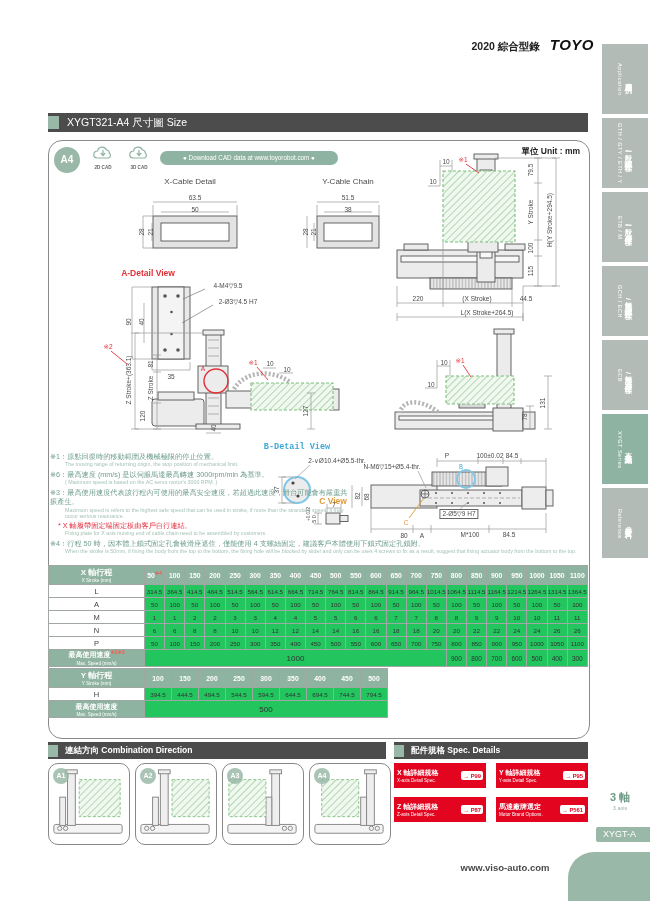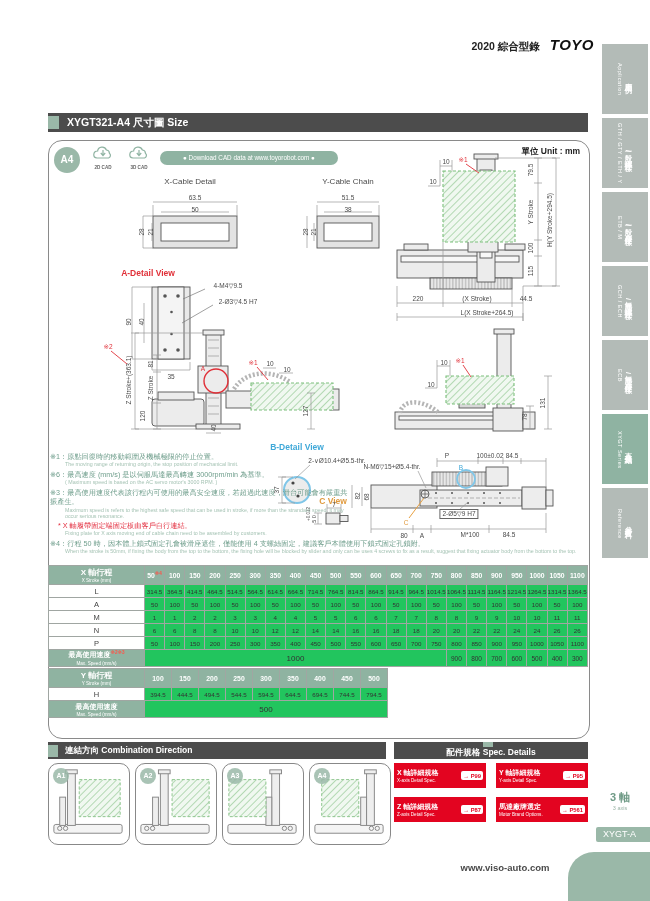--- a/index.html
+++ b/index.html
@@ -13,39 +13,39 @@
   .sidebar{position:absolute;top:44px;right:2px;width:46px;}
   .tab{writing-mode:vertical-rl;display:flex;flex-direction:column;justify-content:center;align-items:center;
        height:70px;width:46px;margin-bottom:4px;background:#b3bbb7;color:#fff;cursor:pointer;}
   .tab-zh{font-size:7.5px;font-weight:bold;letter-spacing:1.5px;}
   .tab-en{font-size:5.5px;letter-spacing:.5px;margin-top:1px;}
   .tab.active{background:#8fb3a2;}
   
   .title-bar{position:absolute;left:48px;top:113px;width:540px;height:19px;background:#4c4c4c;
              display:flex;align-items:center;}
   .tb-accent{display:inline-block;width:11px;height:13px;background:#9ab8a8;margin:0 8px 0 0;}
-  .title-text{color:#fff;font-size:10.5px;font-weight:bold;}
+  .title-text{color:#fff;font-size:10.5px;font-weight:normal;}
   
   .main-box{position:absolute;left:48px;top:140px;width:540px;height:597px;border:1.2px solid #8a8a8a;border-radius:14px;}
   .badge-a4{position:absolute;left:54px;top:147px;width:26px;height:26px;border-radius:50%;background:#9ab8a8;
             color:#fff;font-weight:bold;font-size:10px;text-align:center;line-height:26px;}
   .cad-btn{position:absolute;top:146px;width:30px;text-align:center;cursor:pointer;}
   .cad2d{left:88px;} .cad3d{left:124px;}
   .cad-btn .cad-lab{display:block;font-size:4.6px;font-weight:bold;color:#666;margin-top:0px;}
   .dl-pill{position:absolute;left:160px;top:151px;width:178px;height:14px;border-radius:7px;background:#8fb3a2;
            color:#fff;font-size:6.3px;text-align:center;line-height:14px;cursor:pointer;}
   .unit{position:absolute;left:470px;top:146px;width:110px;text-align:right;font-size:8.5px;font-weight:bold;color:#222;}
   
   svg.draw{position:absolute;left:0;top:0;pointer-events:none;}
   .dim{stroke:#999;stroke-width:.7;fill:none;}
   .ldr{stroke:#777;stroke-width:.7;fill:none;}
   .rldr{stroke:#e03038;stroke-width:.9;fill:none;}
   #labels{position:absolute;left:0;top:0;width:650px;height:901px;pointer-events:none;}
   .lbl{position:absolute;transform:translate(-50%,-50%);font-size:6.5px;color:#4a4a4a;white-space:nowrap;}
-  .lbl.red{color:#e03038;} .lbl.blue{color:#3fa8d8;} .lbl.orange{color:#e09a3e;}
+  .lbl.red{color:#e03038;} .lbl.blue{color:#3fa8d8;font-family:Liberation Mono, monospace;} .lbl.orange{color:#e09a3e;}
   .lbl.box{border:.8px solid #666;background:#fff;padding:0 2px;}
   
   #notes{position:absolute;left:50px;top:452px;width:540px;}
   .note{width:300px;margin-bottom:2px;}
   .note.wide{width:538px;}
   .nz{color:#6f9e8c;font-size:7.2px;line-height:1.3;}
   .ne{color:#a5c3b4;font-size:5.3px;line-height:1.25;margin-left:15px;margin-bottom:1px;}
   .nz.red{color:#e33040;margin-left:8px;}
   
   #x-table{position:absolute;left:48px;top:565px;}
@@ -58,21 +58,21 @@
   th.col{background:#8fb3a1;color:#fff;font-size:6.8px;font-weight:bold;height:18px;}
   th.rowlab{background:#fff;color:#444;font-size:7.5px;font-weight:normal;height:12px;}
   td{font-size:6.2px;color:#333;height:12px;}
   tr.speed td,tr.speed th{height:16px;}
   td.merged{font-size:8px;}
   td.tailc{font-size:6.5px;}
   sup.rsup{color:#ff5348;font-size:4.6px;font-weight:bold;}
   
   .sec-bar{position:absolute;height:17px;background:#4c4c4c;display:flex;align-items:center;}
   .combo-bar{left:48px;top:742px;width:338px;}
-  .specs-bar{left:394px;top:742px;width:194px;flex-direction:column;}
+  .specs-bar{left:394px;top:742px;width:194px;}
   .tb-accent2{display:inline-block;width:10px;height:12px;background:#9ab8a8;margin:0 7px 0 0;}
   .sec-text{color:#fff;font-size:8.5px;font-weight:bold;}
   .panels{position:absolute;left:48px;top:763px;display:flex;gap:5px;}
   .panel{position:relative;width:80px;height:80px;border:1.3px solid #888;border-radius:10px;background:#fff;}
   .pbadge{position:absolute;left:4px;top:4px;width:16px;height:16px;border-radius:50%;background:rgba(154,184,168,.85);
           color:#fff;font-size:7px;font-weight:bold;text-align:center;line-height:16px;}
   .spec-btns{position:absolute;left:394px;top:763px;width:194px;display:grid;grid-template-columns:92px 92px;gap:9px 10px;}
   .spec-btn{background:#e30420;color:#fff;display:flex;align-items:center;padding:2px 3px;height:25px;box-sizing:border-box;cursor:pointer;}
   .sb-zh{font-size:7px;font-weight:bold;white-space:nowrap;}
   .sb-en{font-size:4.6px;white-space:nowrap;}

